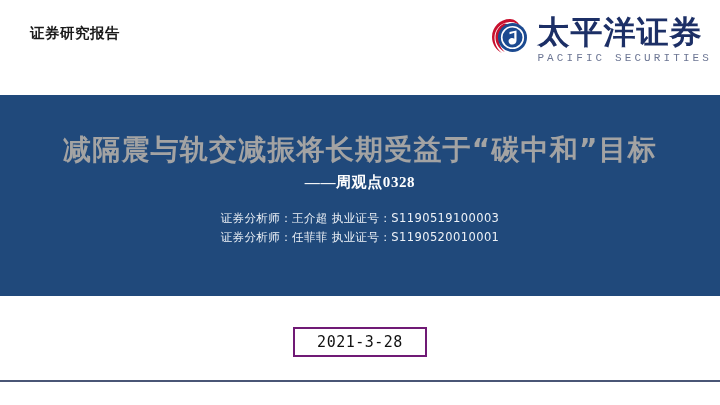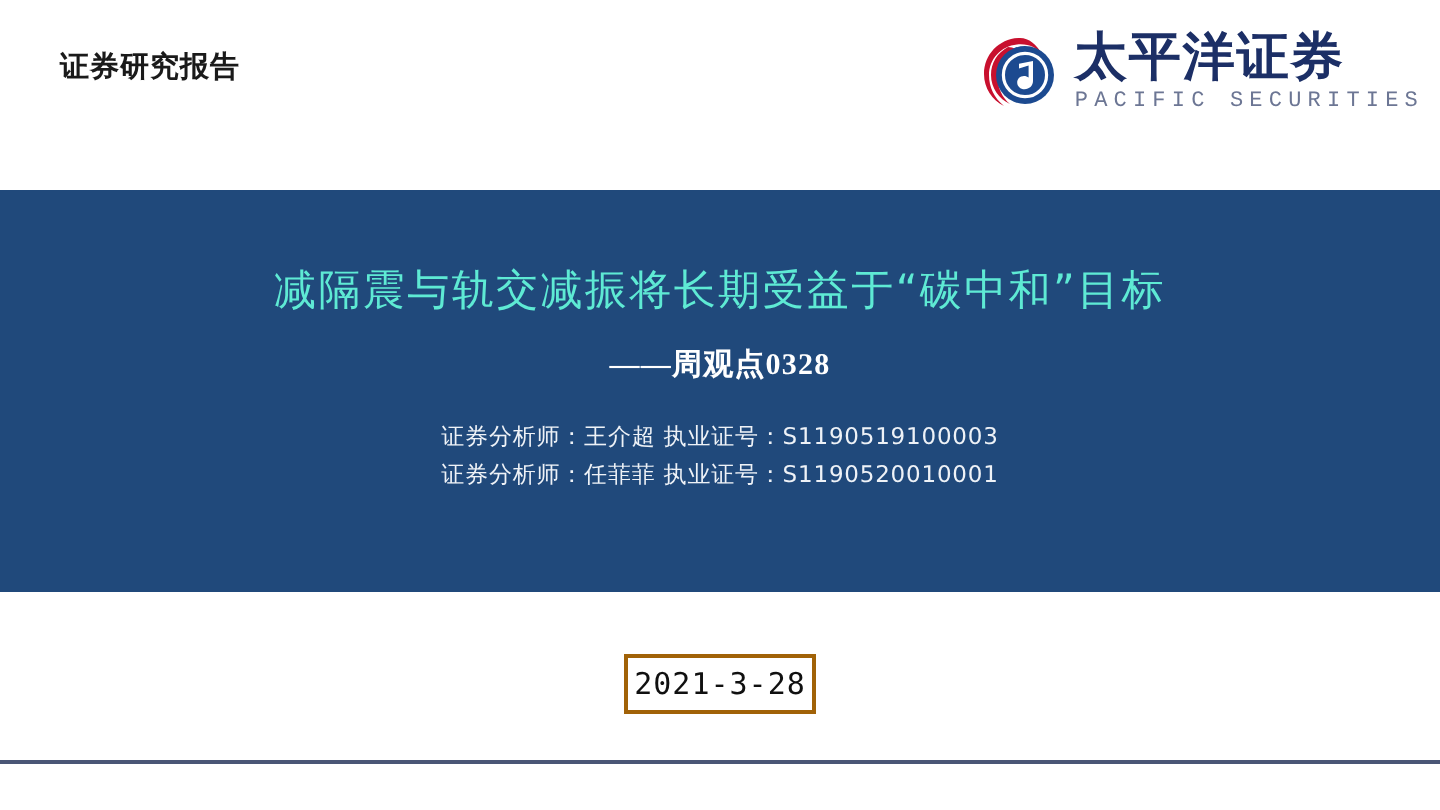--- a/index.html
+++ b/index.html
@@ -57,21 +57,21 @@
     margin-right: 7px;
     margin-top: 1px;
     flex: 0 0 auto;
   }
   .logo-text-block {
     display: flex;
     flex-direction: column;
     justify-content: flex-start;
   }
   .logo-cn {
-    font-size: 26px;
+    font-size: 32px;
     font-weight: bold;
     color: #1c2f66;
     letter-spacing: 1px;
     line-height: 1.05;
     font-family: "DejaVu Sans", "Liberation Sans", sans-serif;
     white-space: nowrap;
   }
   .logo-en {
     font-size: 11px;
     color: #6c7694;
@@ -90,23 +90,23 @@
     width: 720px;
     height: 201px;
     background: #20497b;
   }
   .banner-title {
     position: absolute;
     left: 0;
     right: 0;
     top: 36px;
     text-align: center;
-    font-size: 21px;
-    font-weight: normal;
-    color: #5eead4;
+    font-size: 28px;
+    font-weight: bold;
+    color: #a3a3a3;
     letter-spacing: 1.2px;
     font-family: "DejaVu Sans", "Liberation Sans", sans-serif;
     white-space: nowrap;
   }
   .banner-subtitle {
     position: absolute;
     left: 0;
     right: 0;
     top: 78px;
     text-align: center;
@@ -136,23 +136,23 @@
   
   .date-box-wrap {
     position: absolute;
     left: 0;
     right: 0;
     top: 327px;
     display: flex;
     justify-content: center;
   }
   .date-box {
-    width: 96px;
+    width: 134px;
     height: 30px;
-    border: 2px solid #a16207;
+    border: 2px solid #701a75;
     background: #ffffff;
     display: flex;
     align-items: center;
     justify-content: center;
     box-sizing: border-box;
   }
   .date-text {
     font-size: 15px;
     color: #101010;
     letter-spacing: 0.5px;

